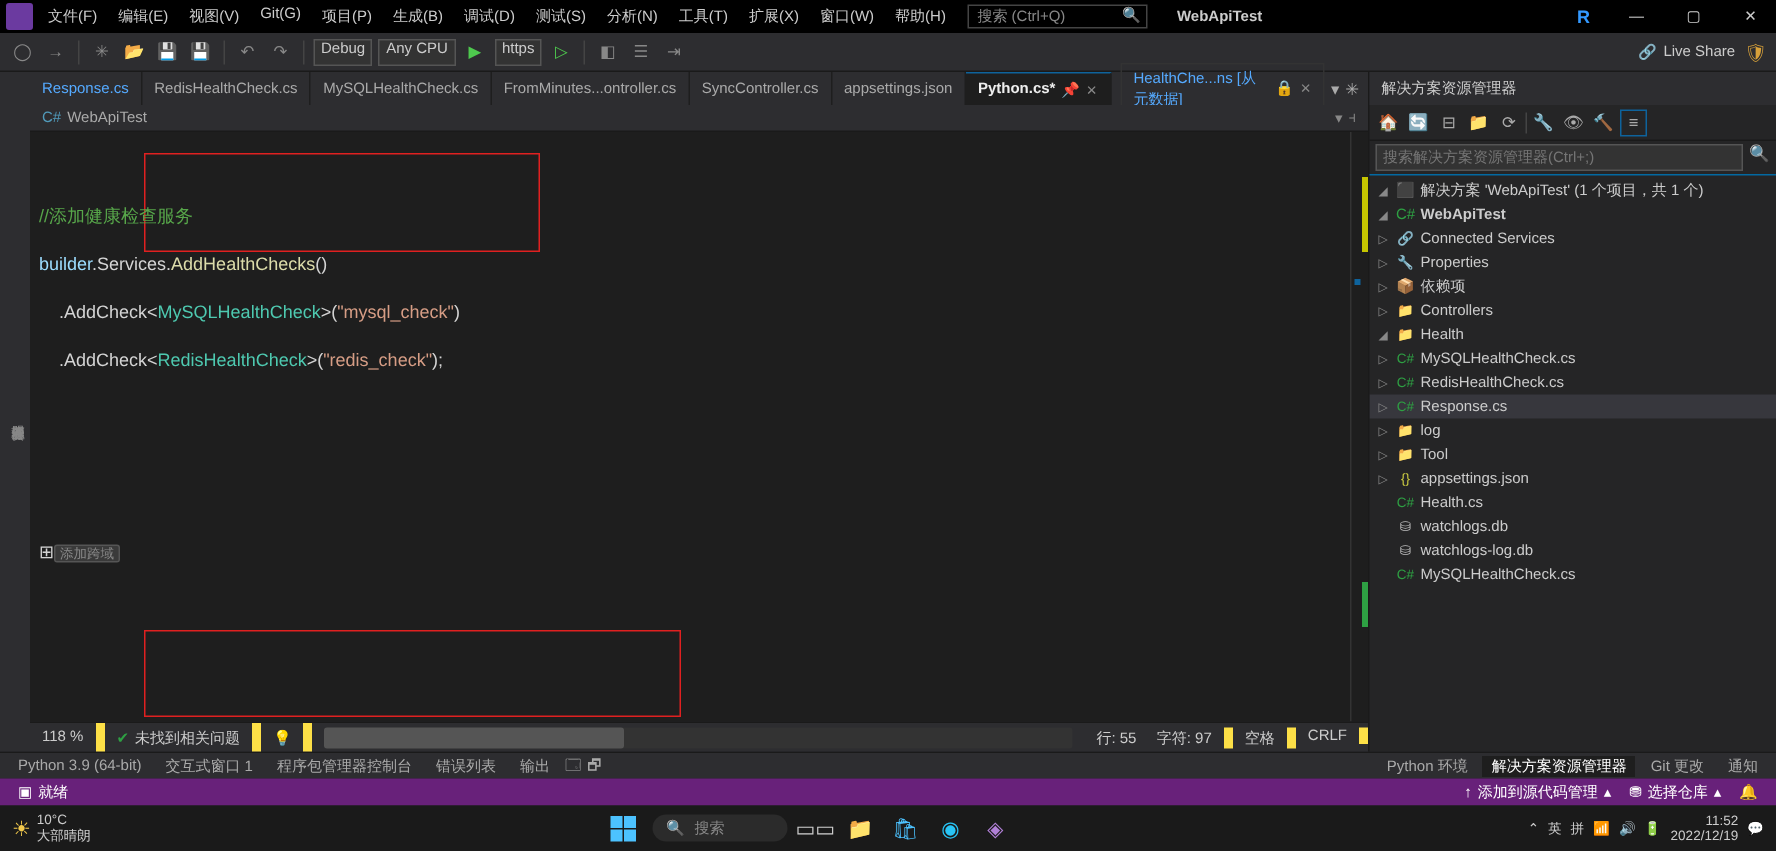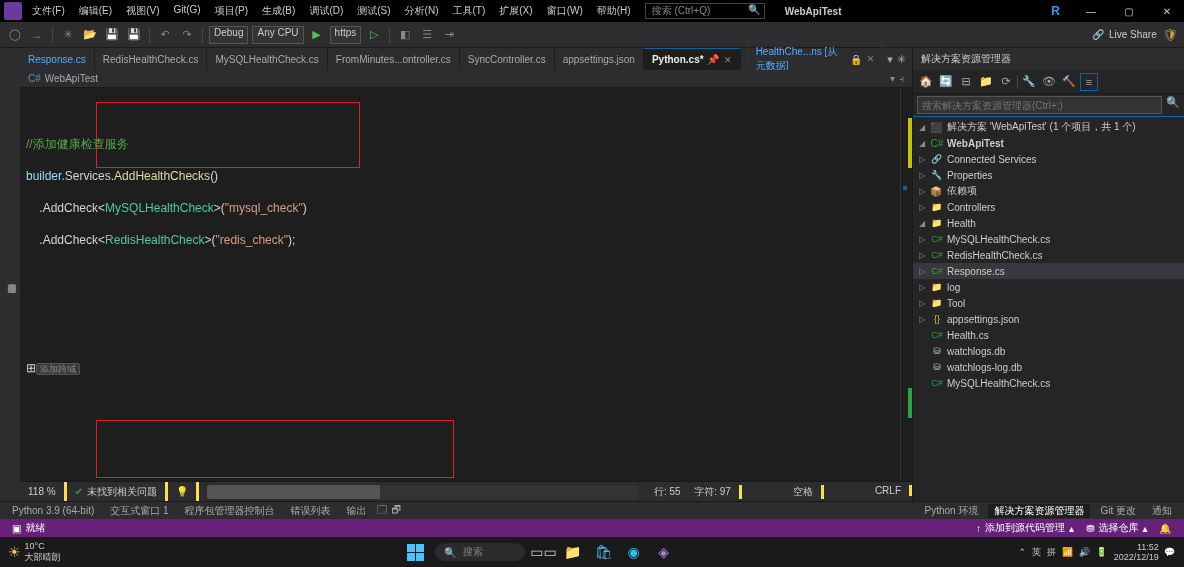--- a/index.html
+++ b/index.html
@@ -53,23 +53,23 @@
 .coll { background: #3a3a3a; border: 1px solid #555; color: #888; font-size: 9px; padding: 0 3px; border-radius: 2px; line-height: 10px; display: inline-block; }
 .box-red { position: absolute; border: 1.5px solid #e02020; pointer-events: none; }
 .scrollmap { width: 12px; background: #1e1e1e; position: relative; border-left: 1px solid #333; }
 .scrollmap .sm-yellow { position: absolute; right: 0; width: 4px; background: #c5c500; }
 .scrollmap .sm-blue { position: absolute; left: 2px; width: 4px; background: #0e639c; }
 .scrollmap .sm-green { position: absolute; right: 0; width: 4px; background: #2ea043; }
 .code-change { position: absolute; left: -6px; top: 0; width: 3px; height: 16px; }
 .code-change.yellow { background: #c5c500; }
 
 .code-status { height: 20px; background: #2d2d30; display: flex; align-items: center; font-size: 10px; color: #ccc; border-top: 1px solid #1a1a1a; }
-.code-status .cs-item { padding: 0 8px; border-right: 3px solid #fde047; display: flex; align-items: center; gap: 4px; height: 100%; }
+.code-status .cs-item { padding: 0 8px; border-right: 6px solid #fde047; display: flex; align-items: center; gap: 4px; height: 100%; }
 .code-status .ok { color: #2ea043; }
-.code-status .cs-right { margin-left: auto; display: flex; gap: 43px; }
+.code-status .cs-right { margin-left: auto; display: flex; }
 .code-status .hscrollbar { flex: 1; height: 14px; background: #333; margin: 3px 8px; border-radius: 2px; position: relative; }
 .code-status .hscrollbar .thumb { position: absolute; left: 0; width: 40%; height: 100%; background: #555; border-radius: 2px; }
 
 .right-panel { width: 272px; background: #252526; display: flex; flex-direction: column; border-left: 1px solid #1a1a1a; }
 .right-panel .rp-title { height: 22px; background: #2d2d30; padding: 2px 8px; font-size: 10px; color: #ccc; display: flex; align-items: center; }
 .rp-toolbar { height: 24px; display: flex; align-items: center; gap: 2px; padding: 0 4px; border-bottom: 1px solid #1a1a1a; }
 .rp-toolbar .rpb { width: 18px; height: 18px; display: flex; align-items: center; justify-content: center; color: #aaa; font-size: 11px; }
 .rp-search { display: flex; align-items: flex-start; padding: 2px 4px; gap: 4px; border-bottom: 1px solid #0369a1; }
 .rp-search input { flex: 1; background: #333; border: 1px solid #555; color: #ccc; font-size: 10px; height: 18px; padding: 0 4px; }
 .rp-tree { flex: 1; font-size: 10px; color: #ccc; padding: 2px 0; overflow: auto; }

